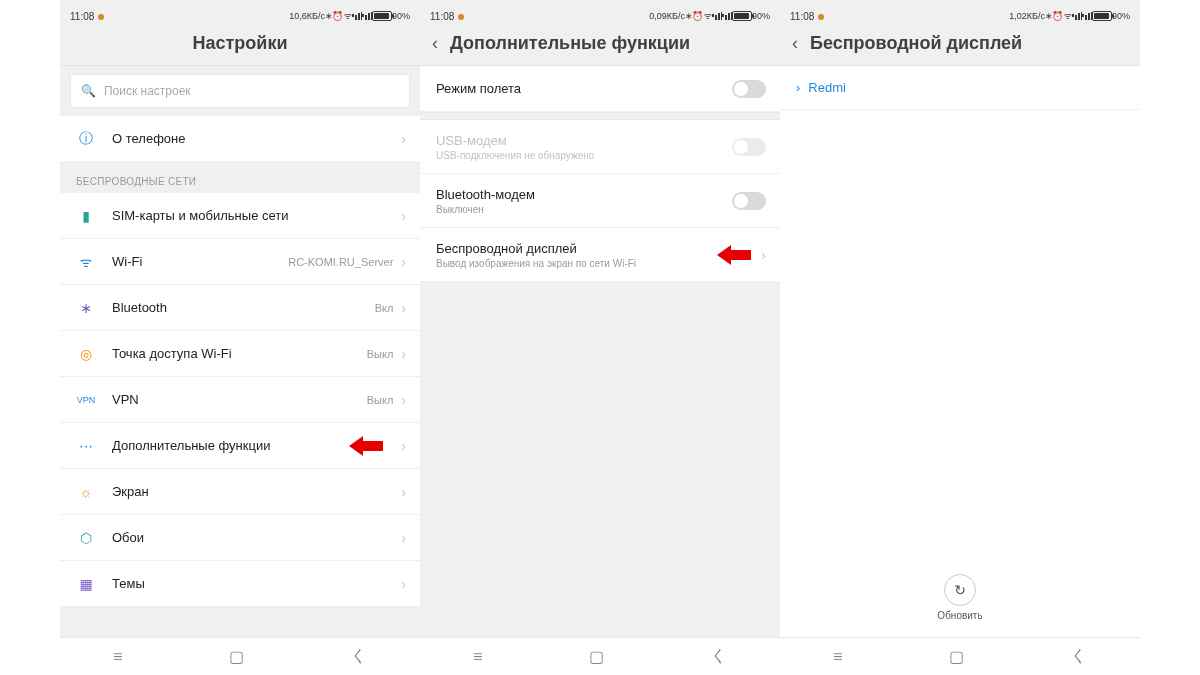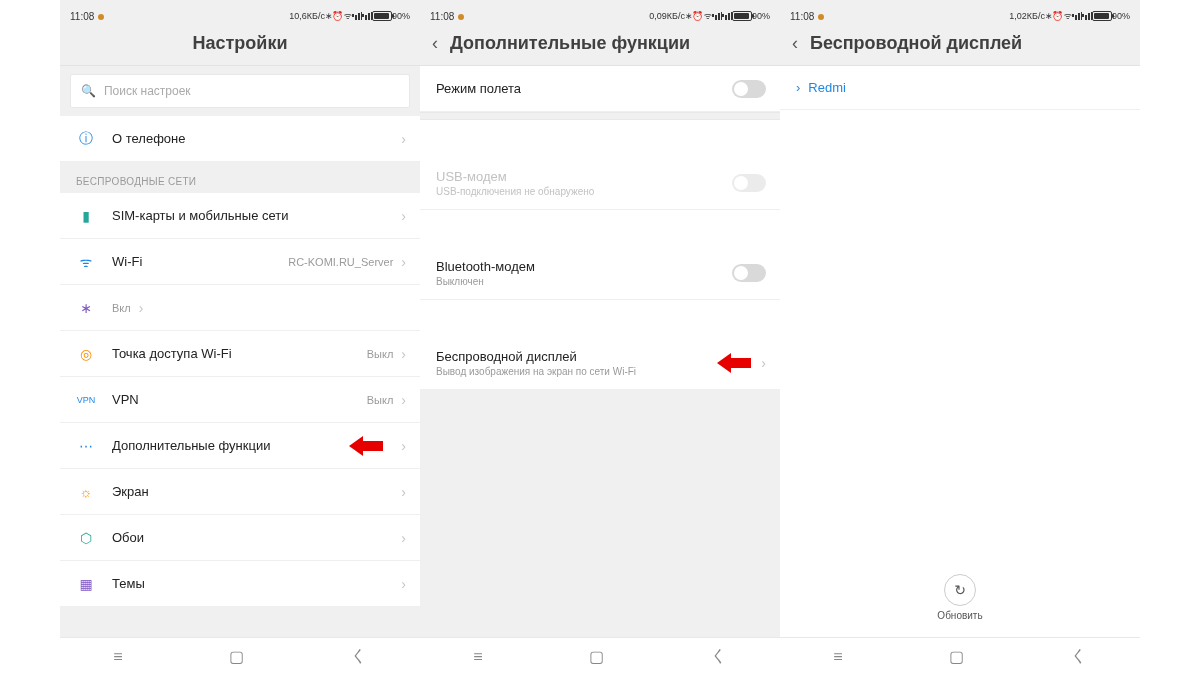--- a/index.html
+++ b/index.html
@@ -71,21 +71,21 @@
   }
   .list { background: #fff; }
   .row {
     display: flex;
     align-items: center;
     min-height: 46px;
     padding: 8px 14px 8px 16px;
     border-bottom: 1px solid #efefef;
     position: relative;
   }
-  .row.tall { min-height: 54px; margin-top: 36px; }
+  .row.tall { min-height: 54px; }
   .row .icon {
     width: 20px; height: 20px; margin-right: 16px;
     display:flex; align-items:center; justify-content:center;
     font-size: 14px;
   }
   .row .labelwrap { flex: 1; display:flex; flex-direction:column; }
   .row .label { font-size: 13px; color: #222; }
   .row .sublabel { font-size: 10px; color: #9a9a9a; margin-top: 2px; }
   .row .value { font-size: 11px; color: #9a9a9a; margin-right: 8px; }
   .row .chev { color: #c6c6c6; font-size: 14px; }
@@ -196,20 +196,23 @@
     <div class="row">
       <span class="icon" style="color:#1e88e5">ᯤ</span>
       <div class="labelwrap">
           <span class="label">Wi-Fi</span>
         </div>
       <span class="value">RC-KOMI.RU_Server</span>
       <span class="chev">›</span>
     </div>
     <div class="row">
       <span class="icon" style="color:#7e57c2">∗</span>
+      <div class="labelwrap">
+          <span class="label">Bluetooth</span>
+        </div>
       <span class="value">Вкл</span>
       <span class="chev">›</span>
     </div>
     <div class="row">
       <span class="icon" style="color:#fb8c00">◎</span>
       <div class="labelwrap">
           <span class="label">Точка доступа Wi-Fi</span>
         </div>
       <span class="value">Выкл</span>
       <span class="chev">›</span>

